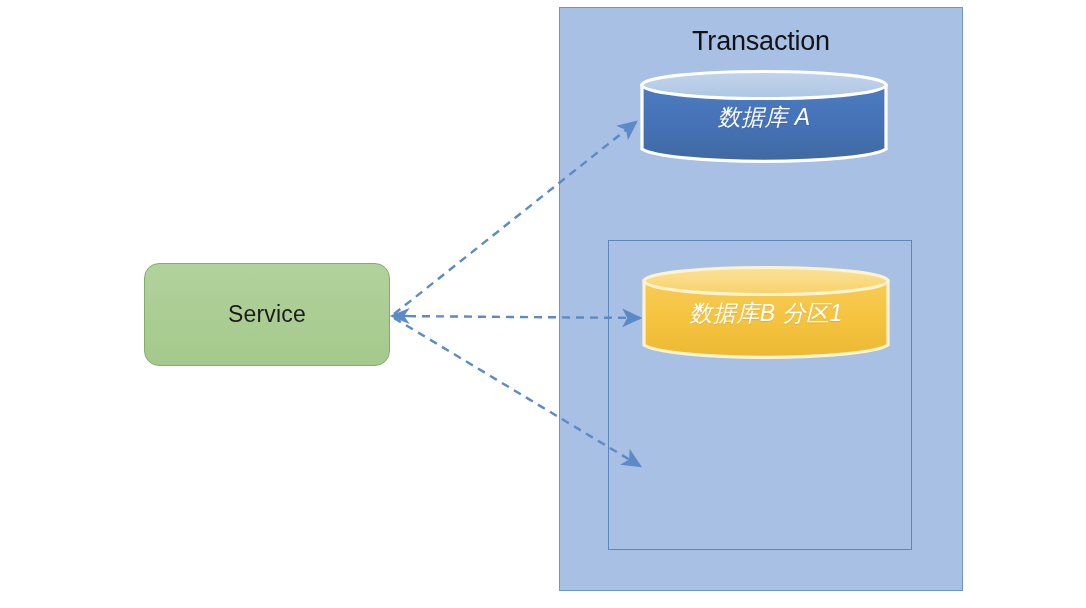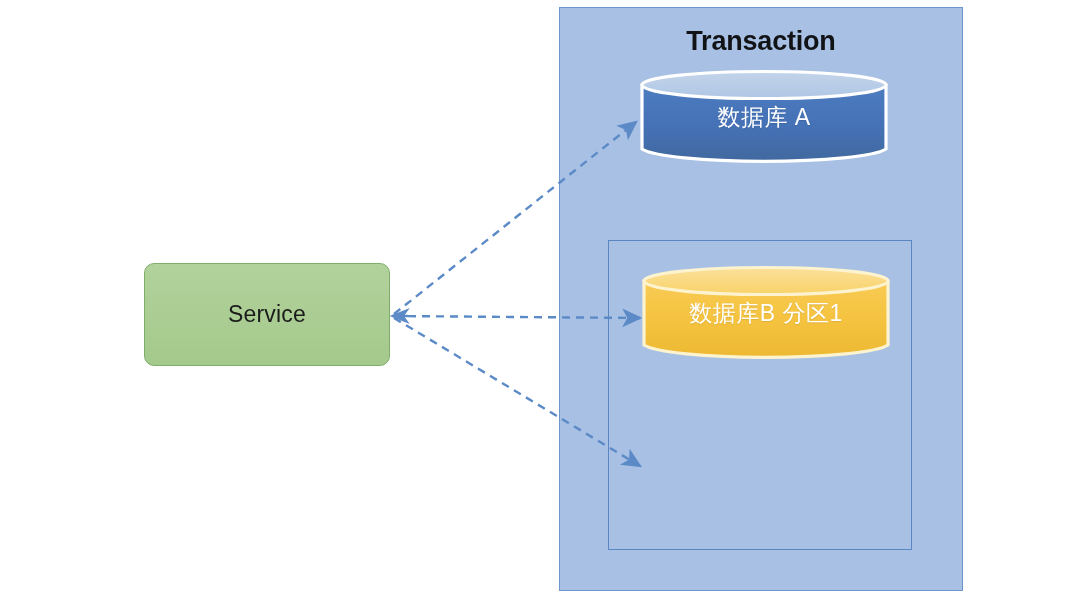--- a/index.html
+++ b/index.html
@@ -29,21 +29,21 @@
     border: 1.5px solid #6d96cb;
     box-sizing: border-box;
   }
   #transaction-title {
     position: absolute;
     left: 559px;
     top: 24px;
     width: 404px;
     text-align: center;
     font-size: 27px;
-    font-weight: bold;
+    font-weight: normal;
     color: #111317;
     letter-spacing: -0.2px;
     line-height: 34px;
   }
 
   
   #shard-group {
     position: absolute;
     left: 608px;
     top: 240px;
@@ -52,20 +52,21 @@
     background: transparent;
     border: 1.5px solid #5b86c2;
     box-sizing: border-box;
   }
 
   
   .cylinder {
     position: absolute;
     width: 210px;
     height: 94px;
+    font-style: italic;
   }
   .cylinder .cyl-svg {
     position: absolute;
     left: 0;
     top: 0;
     width: 248px;
     height: 94px;
     overflow: visible;
   }
   .cylinder .cyl-label {
@@ -90,21 +91,21 @@
 
   
   #service-box {
     position: absolute;
     left: 144px;
     top: 263px;
     width: 246px;
     height: 103px;
     background: linear-gradient(180deg, #b2d29c 0%, #a4c98c 100%);
     border: 1.5px solid #7fae6b;
-    border-radius: 10px;
+    border-radius: 15px;
     box-sizing: border-box;
     display: flex;
     align-items: center;
     justify-content: center;
   }
   #service-label {
     font-size: 23px;
     color: #1b1b1b;
     letter-spacing: 0.2px;
   }

